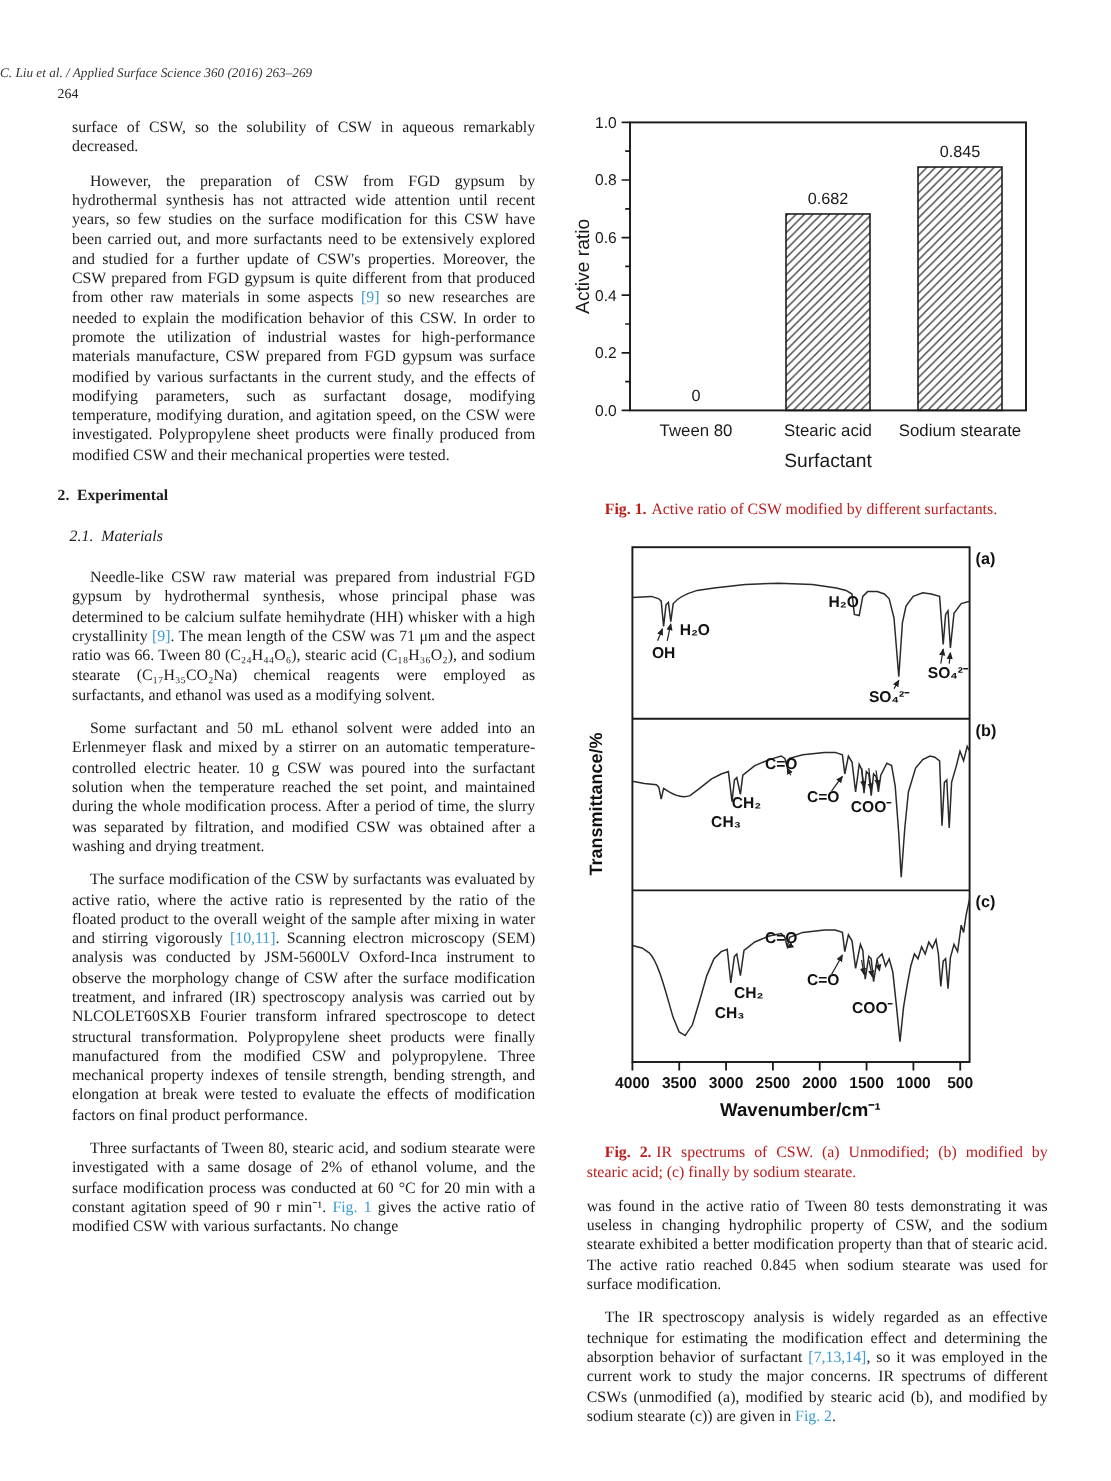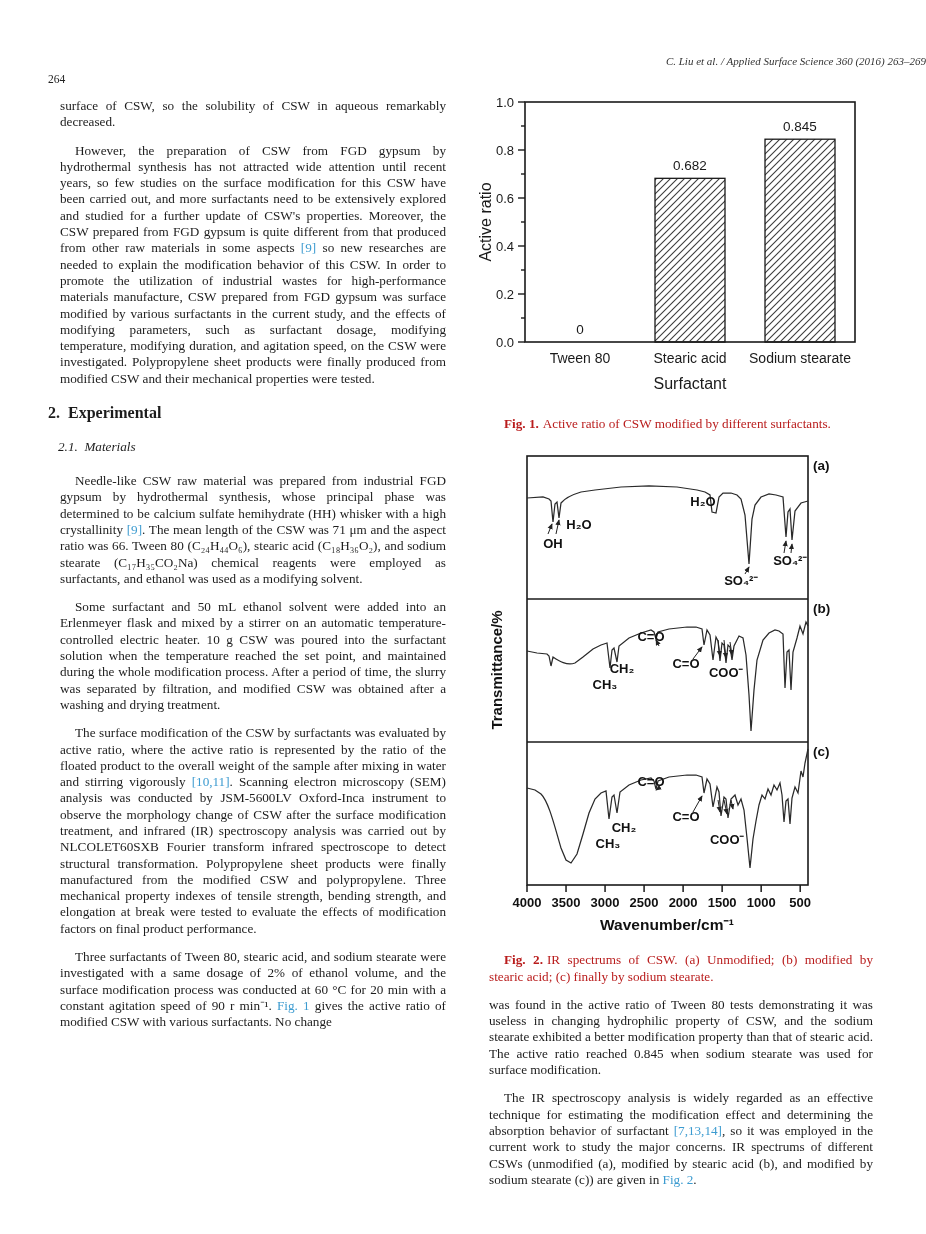--- a/index.html
+++ b/index.html
@@ -2,28 +2,28 @@
 <html><head>
 <meta charset="utf-8">
 <style>
   html,body{margin:0;padding:0;}
   body{
     width:926px;height:1234px;position:relative;background:#ffffff;
     font-family:"Liberation Serif",serif;color:#1c1c1c;
     --link:#3c9bd0;
   }
   .runhead-num{position:absolute;top:73px;left:48px;font-size:11.5px;color:#222;}
-  .runhead-center{position:absolute;top:55px;left:0;width:926px;text-align:right;
+  .runhead-center{position:absolute;top:55px;left:0;width:926px;text-align:left;
     font-style:italic;font-size:11px;color:#333;}
   .col{position:absolute;top:86px;}
   .col.left{left:48px;width:410px;}
   .col.right{left:477px;width:408px;}
   .col p{font-size:13.2px;line-height:16.3px;text-align:justify;margin:12px;text-indent:15px;}
   .col p.noindent{text-indent:0;}
-  .col h2{font-size:16px;font-weight:bold;margin:18px 0;line-height:16px;}
+  .col h2{font-size:13px;font-weight:bold;margin:18px 0;line-height:16px;}
   .col h3{font-size:13.2px;font-weight:normal;font-style:italic;margin:18px 10px;line-height:16px;}
   .ref-link{color:var(--link);}
   figure{margin:0;padding:0;}
   .caption{font-size:10.7px;line-height:13px;color:#b91c1c;text-indent:0;margin:0;}
   .capb{font-weight:bold;margin-right:4px;}
   .fig1cap{text-align:center;margin-top:10px;margin-bottom:4px;}
   .fig2cap{text-align:justify;margin-top:8px;margin-bottom:10px;}
   #fig1-plot{display:block;margin:6px 0 0 0;}
   #fig2-plot{display:block;margin:16px 0 0 14px;}
   .tickt{font-family:"Liberation Sans",sans-serif;fill:#1a1a1a;}

